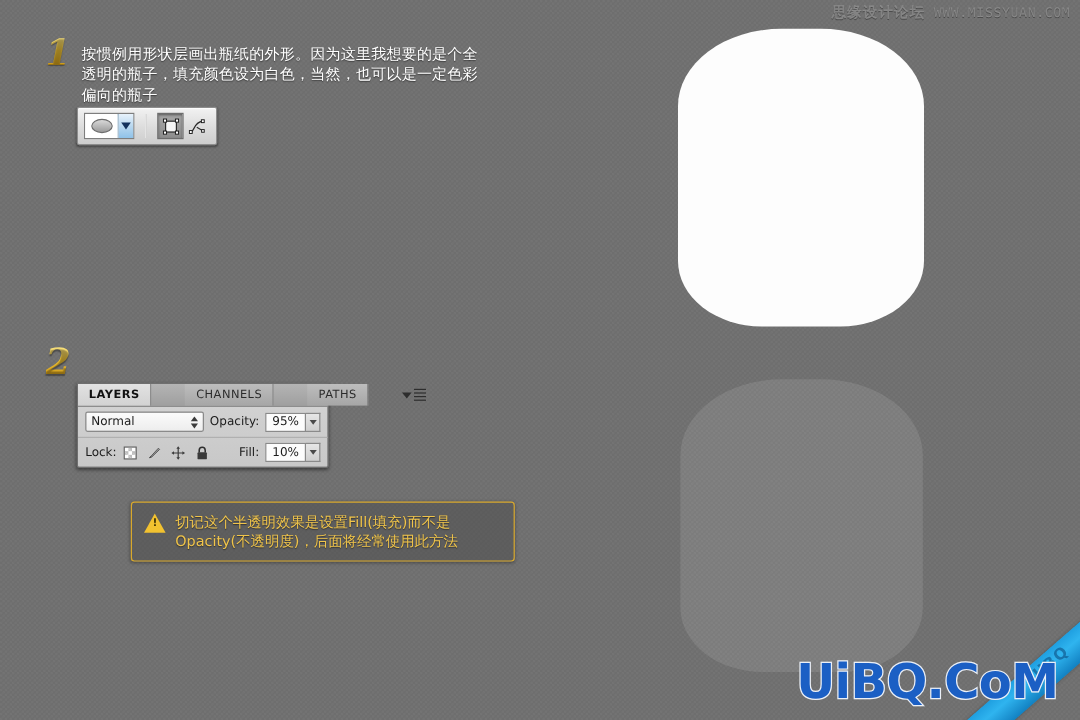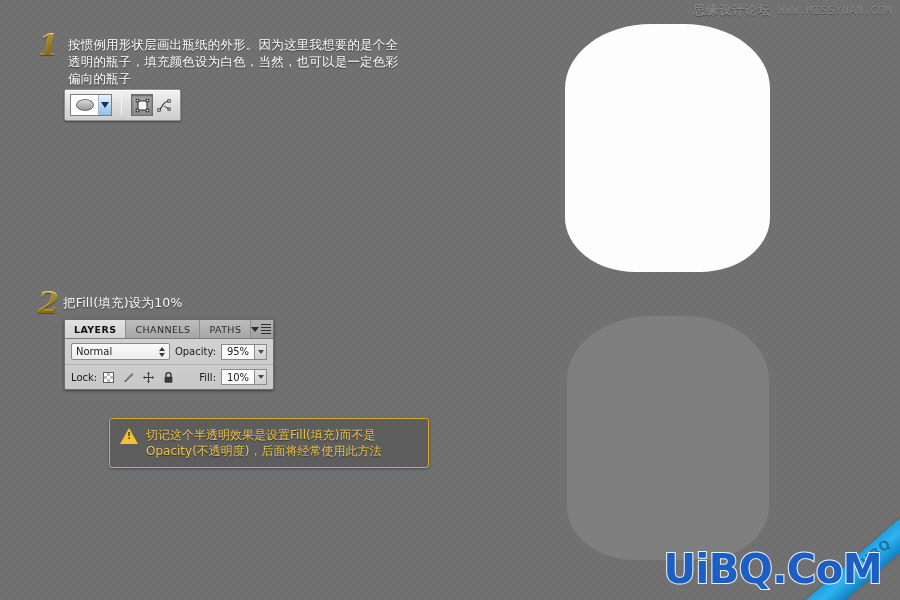--- a/index.html
+++ b/index.html
@@ -216,20 +216,21 @@
     font-size: 10.5px;
     color: #1c1c1c;
   }
   .panel-tabs {
     display: flex;
     align-items: stretch;
     height: 19px;
     background: linear-gradient(180deg,#b4b4b4,#9f9f9f);
     border-bottom: 1px solid #7d7d7d;
     position: relative;
+    gap: 28px;
   }
   .panel-tab {
     padding: 0 9px;
     display: flex;
     align-items: center;
     font-size: 9.5px;
     letter-spacing: 0.4px;
     color: #2b2b2b;
     border-right: 1px solid #8d8d8d;
     background: linear-gradient(180deg,#bdbdbd,#a6a6a6);
@@ -434,21 +435,20 @@
           <rect x="0.8" y="10.8" width="2.4" height="2.4" fill="#ffffff" stroke="#1a1a1a" stroke-width="0.8"></rect>
           <rect x="10.8" y="1.8" width="2.4" height="2.4" fill="#ffffff" stroke="#1a1a1a" stroke-width="0.8"></rect>
           <line x1="7" y1="8" x2="12" y2="11" stroke="#2a2a2a" stroke-width="0.9"></line>
           <rect x="11" y="10" width="2.2" height="2.2" fill="#ffffff" stroke="#1a1a1a" stroke-width="0.8"></rect>
         </svg>
       </div>
     </div>
   </div>
 
   <div class="step-num" id="step2-num">2</div>
-  <div class="step-text" id="step2-text">把Fill(填充)设为10%</div>
 
   <div id="layers-panel">
 
     <div class="panel-tabs">
       <div class="panel-tab active">LAYERS</div>
       <div class="panel-tab">CHANNELS</div>
       <div class="panel-tab">PATHS</div>
       <div class="panel-menu">
         <span class="menu-tri"></span>
         <span class="menu-lines">

